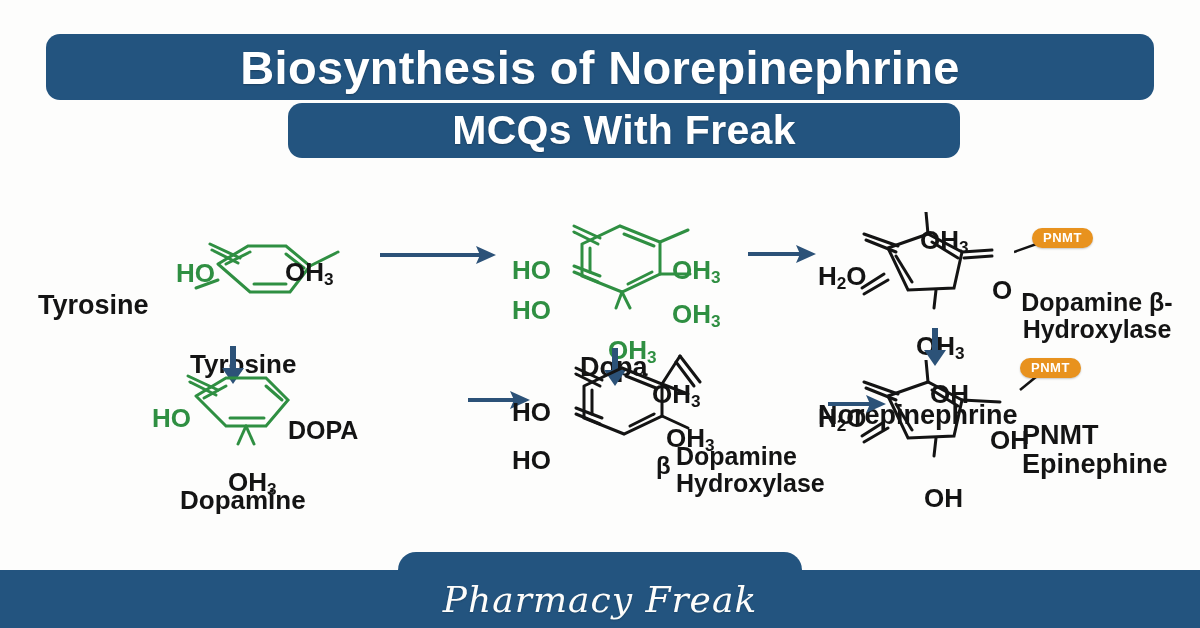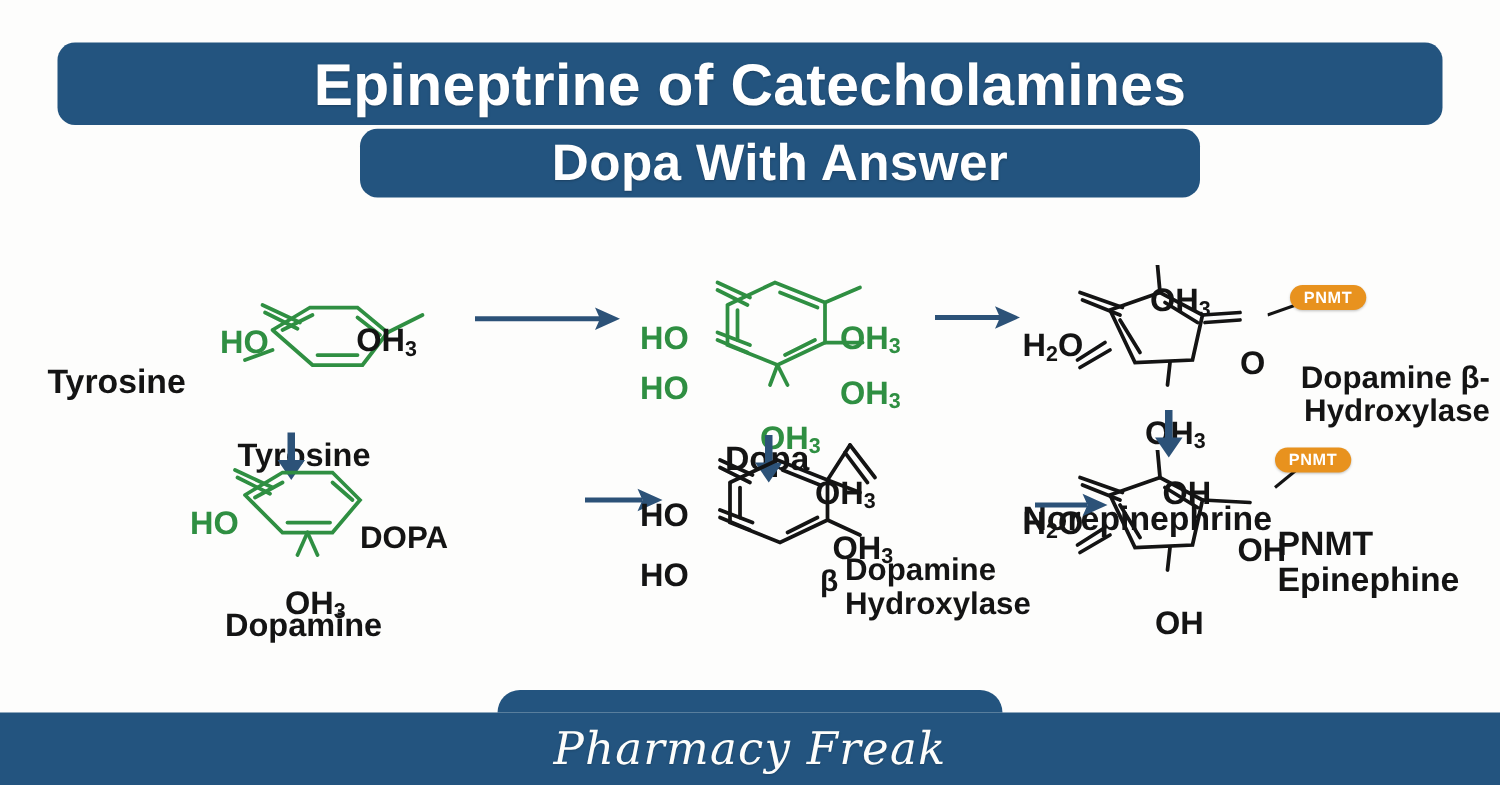--- a/index.html
+++ b/index.html
@@ -94,24 +94,24 @@
     box-shadow: 0 1px 2px rgba(0,0,0,0.22);
     white-space: nowrap;
   }
 </style>
 </head>
 <body>
 
 <div id="page">
 
   <div class="banner" id="banner-main">
-    <span>Epineptrine of Catecholamines</span>
+    <span>Biosynthesis of Norepinephrine</span>
   </div>
   <div class="banner" id="banner-sub">
-    <span>Dopa With Answer</span>
+    <span>MCQs With Freak</span>
   </div>
 
   <div id="diagram">
 
     <div class="lbl" style="left:38px; top:76px; font-size:27px;">Tyrosine</div>
 
     <svg class="struct" style="left:186px; top:36px;" width="175" height="105">
       <g stroke="#2f8f42" stroke-width="3" fill="none" stroke-linecap="round">
         <polyline points="32,50 62,32 100,32 124,52 104,78 64,78 32,50"></polyline>
         <line x1="40" y1="50" x2="64" y2="38"></line>
@@ -241,21 +241,21 @@
     <div class="lbl" style="left:920px; top:12px; font-size:26px;">OH<span class="sub">3</span></div>
     <div class="lbl" style="left:916px; top:118px; font-size:26px;">OH<span class="sub">3</span></div>
     <div class="lbl" style="left:992px; top:62px; font-size:26px;">O</div>
 
     <svg class="struct" style="left:1014px; top:58px;" width="48" height="22">
       <line x1="0" y1="16" x2="34" y2="4" stroke="#141414" stroke-width="2.5"></line>
     </svg>
 
     <div class="pnmt" style="left:1032px; top:50px;">PNMT</div>
 
-    <div class="lbl" style="left:1002px; top:74px; font-size:25px; text-align:right; width:190px;">
+    <div class="lbl" style="left:1002px; top:74px; font-size:25px; text-align:center; width:190px;">
       <span>Dopamine β-</span><br>
       <span>Hydroxylase</span>
     </div>
 
     <svg class="struct" style="left:920px; top:150px;" width="30" height="42">
       <line x1="15" y1="0" x2="15" y2="24" stroke="#2c5278" stroke-width="6"></line>
       <polygon points="15,38 4,22 26,22" fill="#2c5278"></polygon>
     </svg>
     <div class="lbl" style="left:818px; top:186px; font-size:27px;">Norepinephrine</div>
 

